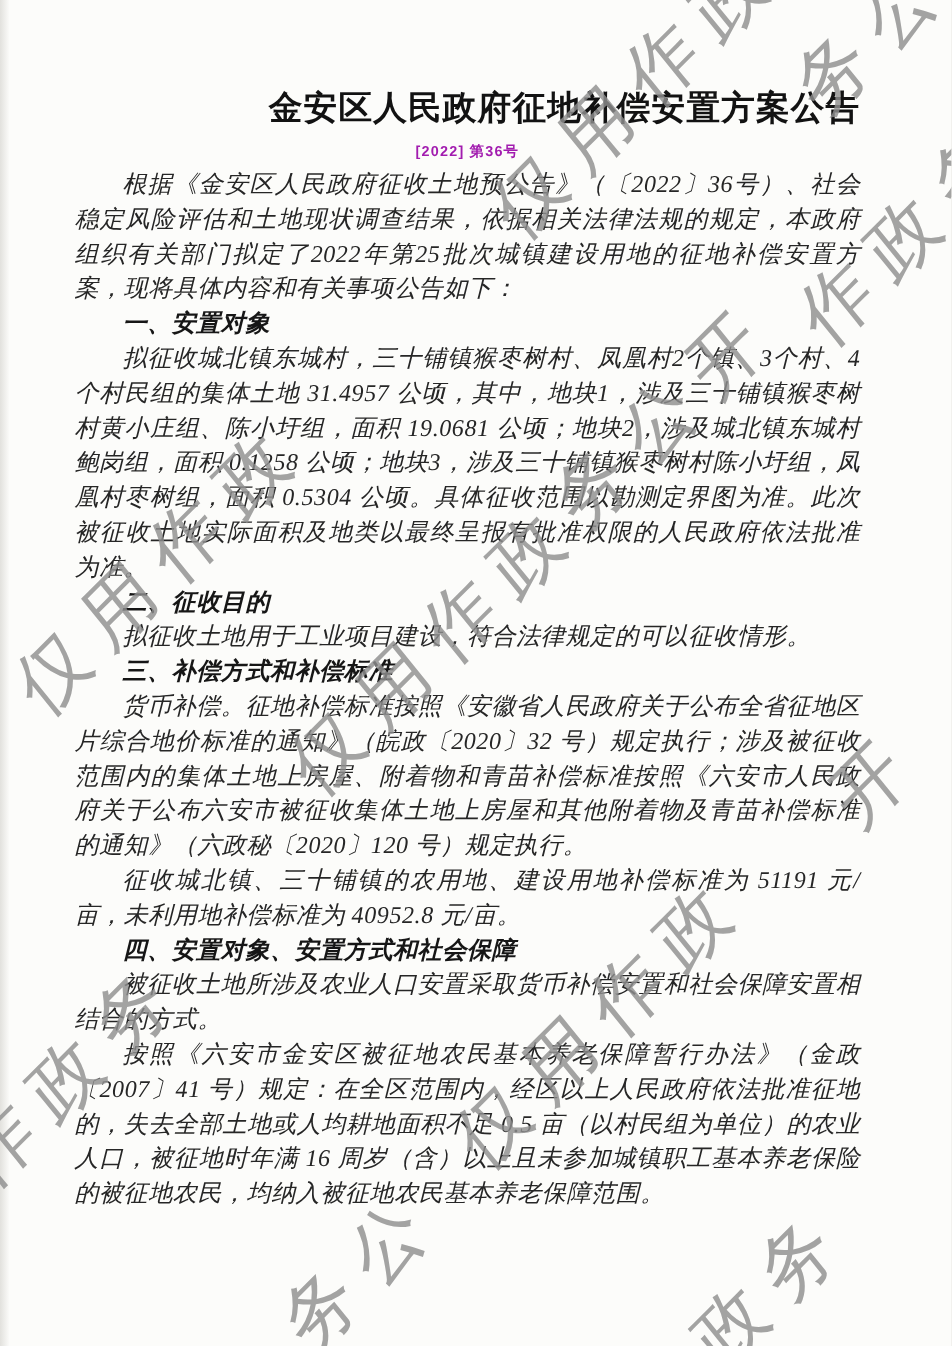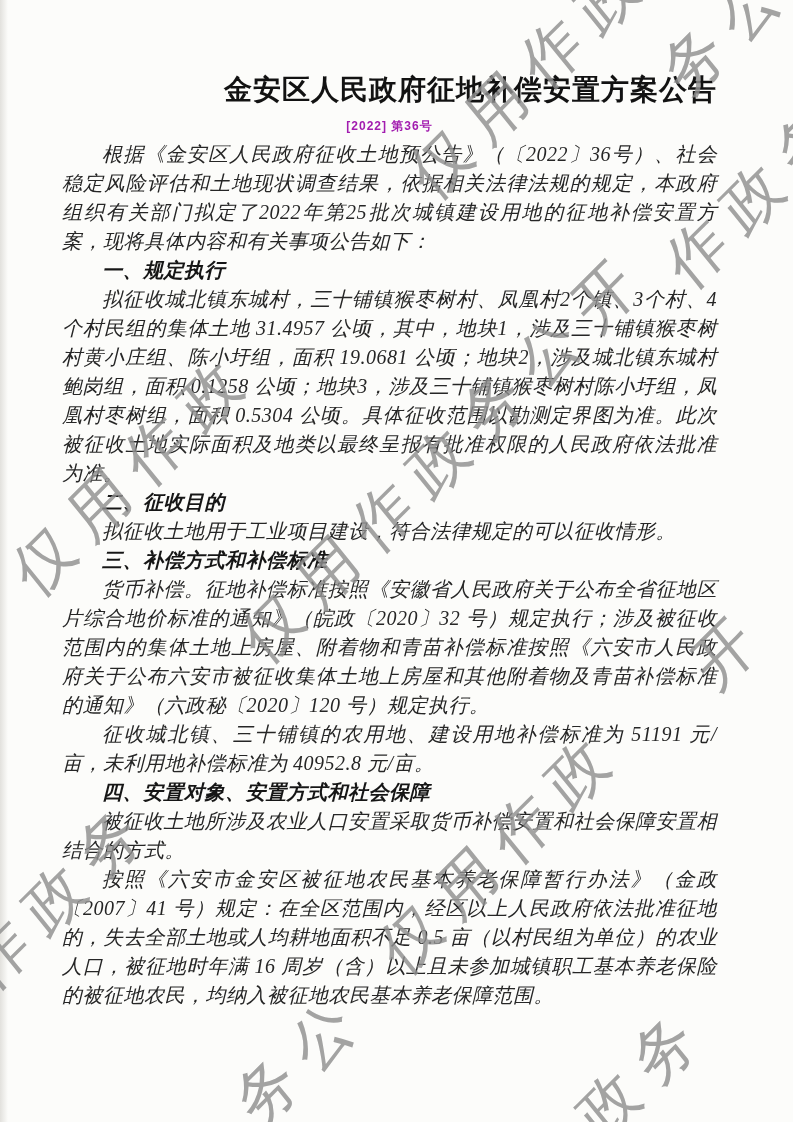--- a/index.html
+++ b/index.html
@@ -105,21 +105,21 @@
     <span class="wm" style="left:642px; top:1072px;">政务</span>
     <span class="wm" style="left:729px; top:648px;">开</span>
   </div>
 
   <h1 class="doc-title">金安区人民政府征地补偿安置方案公告</h1>
 
   <div class="doc-number">[2022] 第36号</div>
 
   <div class="content">
       <p class="body-para">根据《金安区人民政府征收土地预公告》（〔2022〕36号）、社会稳定风险评估和土地现状调查结果，依据相关法律法规的规定，本政府组织有关部门拟定了2022年第25批次城镇建设用地的征地补偿安置方案，现将具体内容和有关事项公告如下：</p>
-      <p class="heading">一、规定执行</p>
+      <p class="heading">一、安置对象</p>
       <p class="body-para">拟征收城北镇东城村，三十铺镇猴枣树村、凤凰村2个镇、3个村、4个村民组的集体土地 31.4957 公顷，其中，地块1，涉及三十铺镇猴枣树村黄小庄组、陈小圩组，面积 19.0681 公顷；地块2，涉及城北镇东城村鲍岗组，面积 0.1258 公顷；地块3，涉及三十铺镇猴枣树村陈小圩组，凤凰村枣树组，面积 0.5304 公顷。具体征收范围以勘测定界图为准。此次被征收土地实际面积及地类以最终呈报有批准权限的人民政府依法批准为准。</p>
       <p class="heading">二、征收目的</p>
       <p class="body-para">拟征收土地用于工业项目建设，符合法律规定的可以征收情形。</p>
       <p class="heading">三、补偿方式和补偿标准</p>
       <p class="body-para">货币补偿。征地补偿标准按照《安徽省人民政府关于公布全省征地区片综合地价标准的通知》（皖政〔2020〕32 号）规定执行；涉及被征收范围内的集体土地上房屋、附着物和青苗补偿标准按照《六安市人民政府关于公布六安市被征收集体土地上房屋和其他附着物及青苗补偿标准的通知》（六政秘〔2020〕120 号）规定执行。</p>
       <p class="body-para">征收城北镇、三十铺镇的农用地、建设用地补偿标准为 51191 元/亩，未利用地补偿标准为 40952.8 元/亩。</p>
       <p class="heading">四、安置对象、安置方式和社会保障</p>
       <p class="body-para">被征收土地所涉及农业人口安置采取货币补偿安置和社会保障安置相结合的方式。</p>
       <p class="body-para">按照《六安市金安区被征地农民基本养老保障暂行办法》（金政〔2007〕41 号）规定：在全区范围内，经区以上人民政府依法批准征地的，失去全部土地或人均耕地面积不足 0.5 亩（以村民组为单位）的农业人口，被征地时年满 16 周岁（含）以上且未参加城镇职工基本养老保险的被征地农民，均纳入被征地农民基本养老保障范围。</p>
     </div>

